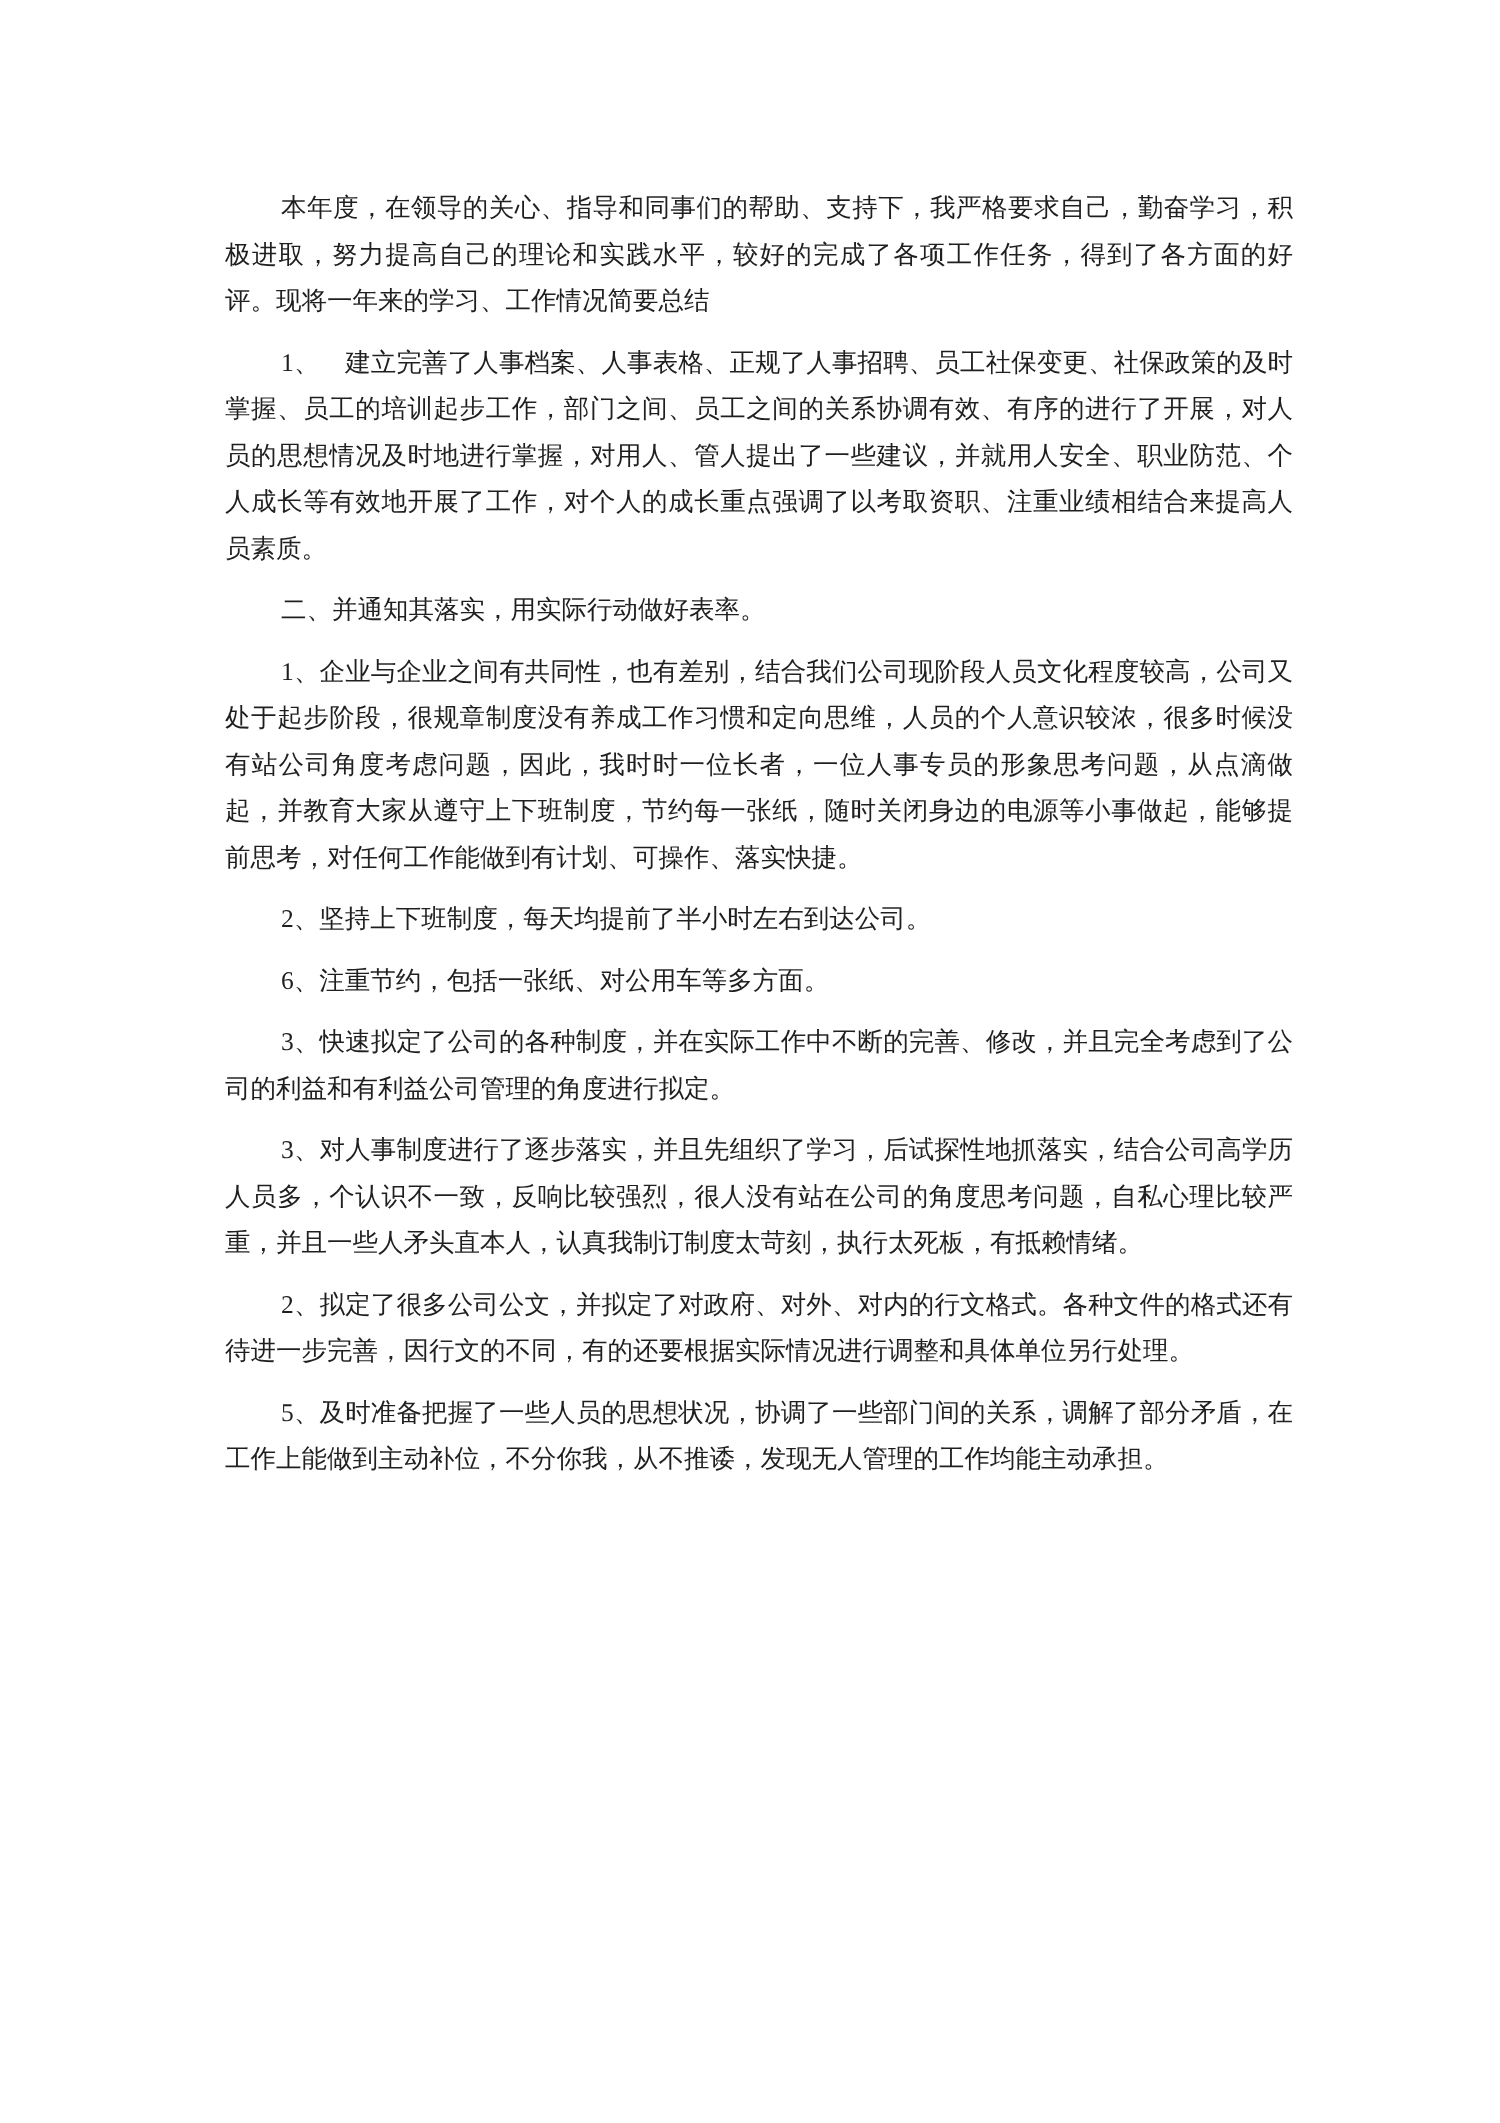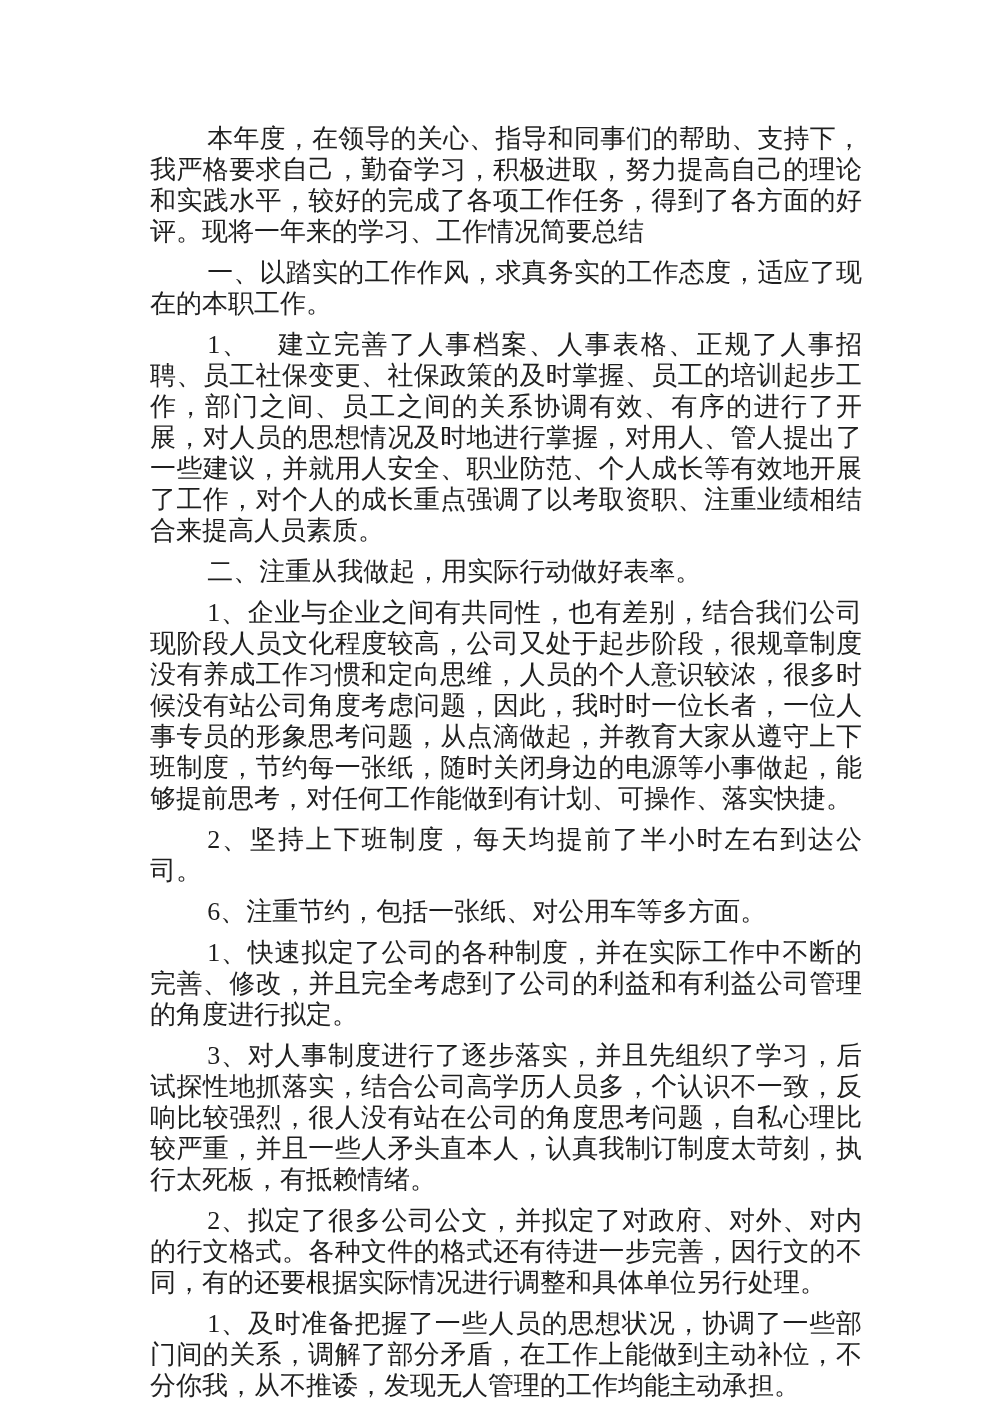--- a/index.html
+++ b/index.html
@@ -12,42 +12,41 @@
     height: 1415px;
     overflow: hidden;
   }
   .page {
     box-sizing: border-box;
     width: 1000px;
     height: 1415px;
     padding: 123px 138px 0 150px;
     background: #ffffff;
     font-family: "Liberation Serif", "DejaVu Serif", serif;
-    font-size: 26px;
+    font-size: 17px;
     line-height: 31px;
     color: #1f1f1f;
     text-align: justify;
   }
   .page p {
     margin: 10px 0;
     text-indent: 2.2em;
     word-break: break-all;
   }
   .page p:first-child {
     margin-top: 0;
   }
 </style>
 </head>
 <body>
 
 <main class="page">
   <p>本年度，在领导的关心、指导和同事们的帮助、支持下，我严格要求自己，勤奋学习，积极进取，努力提高自己的理论和实践水平，较好的完成了各项工作任务，得到了各方面的好评。现将一年来的学习、工作情况简要总结</p>
-  <p>一、以踏实的工作作风，求真务实的工作态度，适应了现在的本职工作。</p>
   <p>1、　建立完善了人事档案、人事表格、正规了人事招聘、员工社保变更、社保政策的及时掌握、员工的培训起步工作，部门之间、员工之间的关系协调有效、有序的进行了开展，对人员的思想情况及时地进行掌握，对用人、管人提出了一些建议，并就用人安全、职业防范、个人成长等有效地开展了工作，对个人的成长重点强调了以考取资职、注重业绩相结合来提高人员素质。</p>
-  <p>二、注重从我做起，用实际行动做好表率。</p>
+  <p>二、并通知其落实，用实际行动做好表率。</p>
   <p>1、企业与企业之间有共同性，也有差别，结合我们公司现阶段人员文化程度较高，公司又处于起步阶段，很规章制度没有养成工作习惯和定向思维，人员的个人意识较浓，很多时候没有站公司角度考虑问题，因此，我时时一位长者，一位人事专员的形象思考问题，从点滴做起，并教育大家从遵守上下班制度，节约每一张纸，随时关闭身边的电源等小事做起，能够提前思考，对任何工作能做到有计划、可操作、落实快捷。</p>
   <p>2、坚持上下班制度，每天均提前了半小时左右到达公司。</p>
   <p>6、注重节约，包括一张纸、对公用车等多方面。</p>
-  <p>1、快速拟定了公司的各种制度，并在实际工作中不断的完善、修改，并且完全考虑到了公司的利益和有利益公司管理的角度进行拟定。</p>
+  <p>3、快速拟定了公司的各种制度，并在实际工作中不断的完善、修改，并且完全考虑到了公司的利益和有利益公司管理的角度进行拟定。</p>
   <p>3、对人事制度进行了逐步落实，并且先组织了学习，后试探性地抓落实，结合公司高学历人员多，个认识不一致，反响比较强烈，很人没有站在公司的角度思考问题，自私心理比较严重，并且一些人矛头直本人，认真我制订制度太苛刻，执行太死板，有抵赖情绪。</p>
   <p>2、拟定了很多公司公文，并拟定了对政府、对外、对内的行文格式。各种文件的格式还有待进一步完善，因行文的不同，有的还要根据实际情况进行调整和具体单位另行处理。</p>
-  <p>1、及时准备把握了一些人员的思想状况，协调了一些部门间的关系，调解了部分矛盾，在工作上能做到主动补位，不分你我，从不推诿，发现无人管理的工作均能主动承担。</p>
+  <p>5、及时准备把握了一些人员的思想状况，协调了一些部门间的关系，调解了部分矛盾，在工作上能做到主动补位，不分你我，从不推诿，发现无人管理的工作均能主动承担。</p>
 </main>
 
 </body></html>

